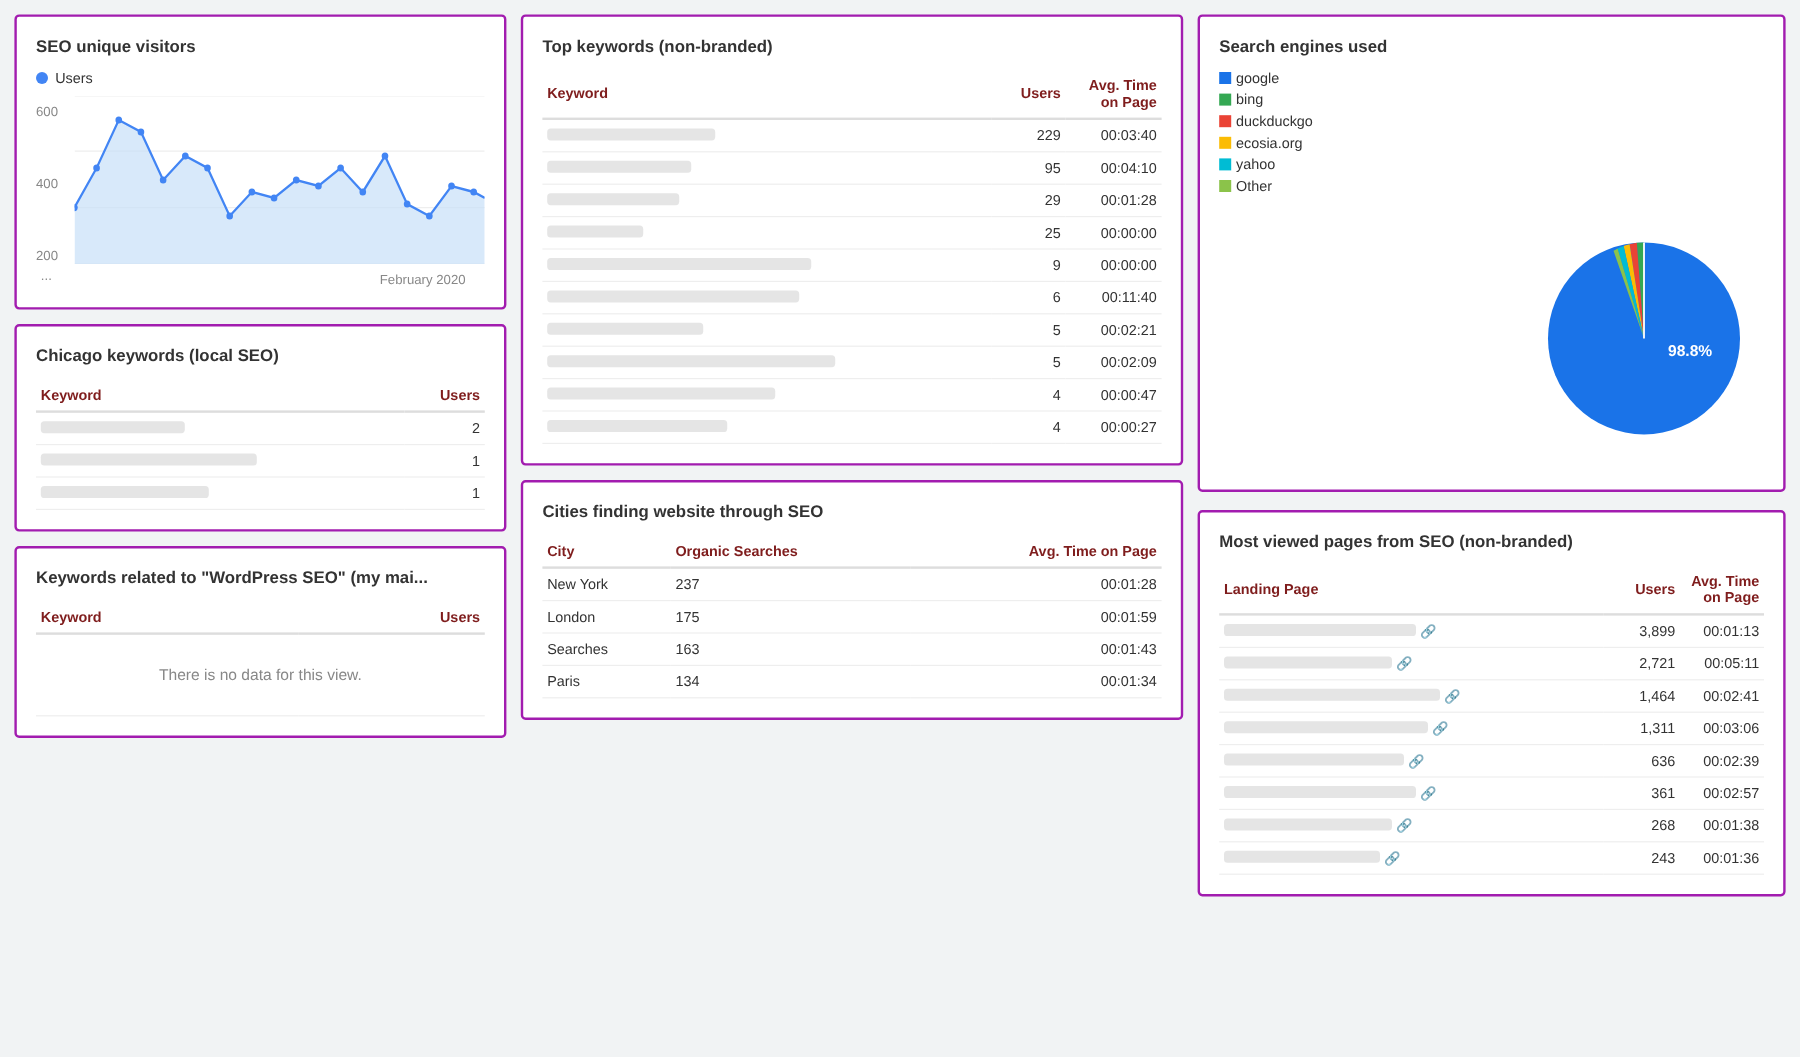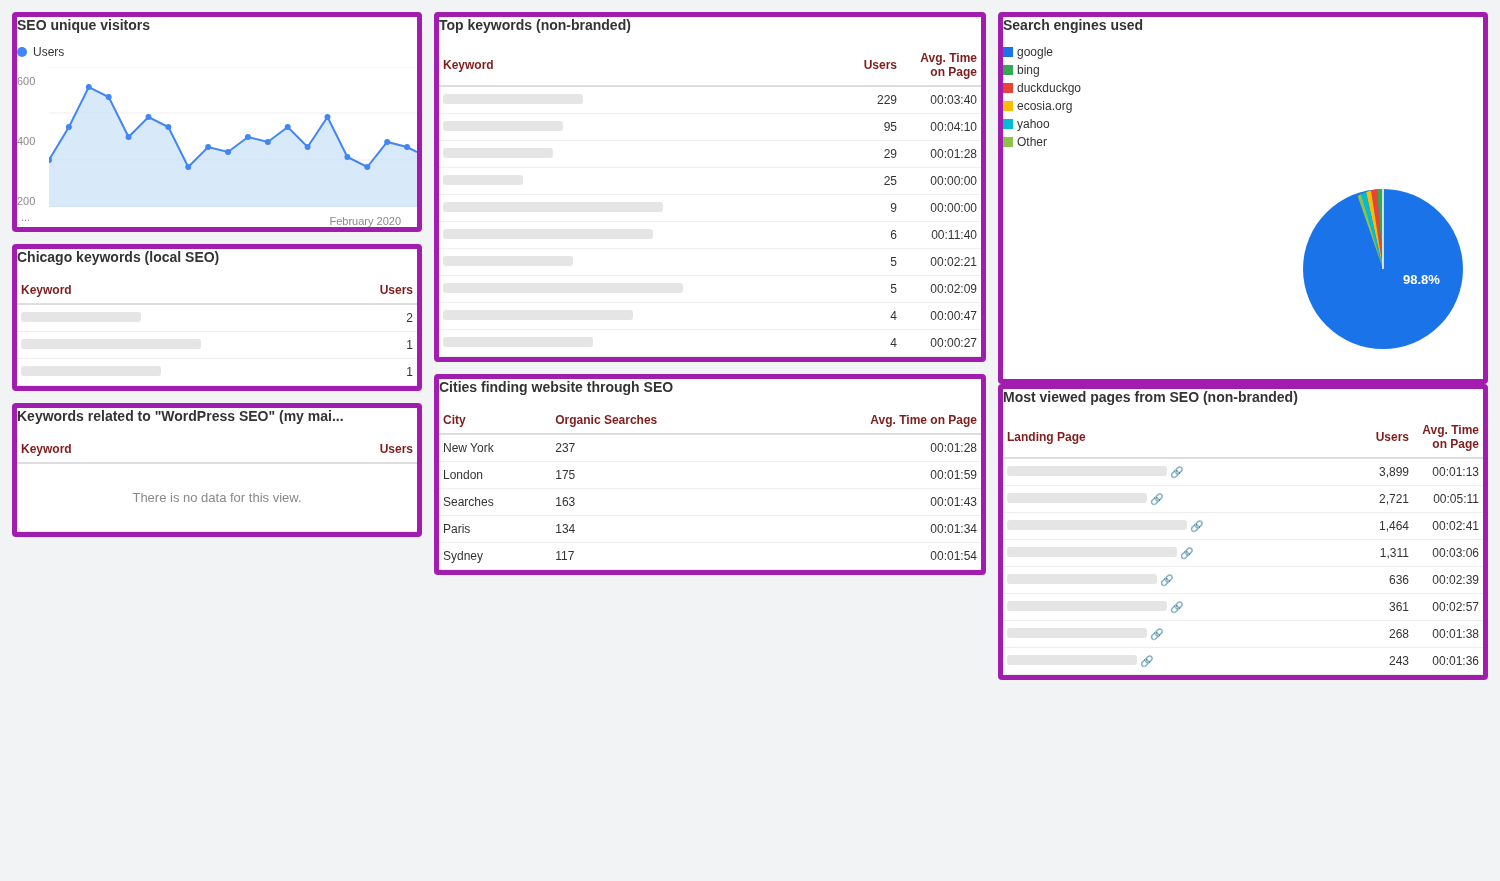--- a/index.html
+++ b/index.html
@@ -10,22 +10,23 @@
       color: #333;
       padding: 12px;
     }
     .dashboard {
       display: grid;
       grid-template-columns: 410px 1fr 490px;
       gap: 12px;
     }
     .card {
       background: #fff;
-      border: 5px solid #a21caf;
+      border: 2px solid #a21caf;
       border-radius: 4px;
+      padding: 16px;
     }
     .card-title {
       font-size: 14px;
       font-weight: bold;
       margin-bottom: 12px;
       color: #333;
     }
 
     
     .chart-legend {
@@ -123,21 +124,21 @@
     }
     .pie-container {
       display: flex;
       justify-content: flex-end;
       align-items: center;
       padding: 10px 0;
     }
 
     .col-left { display: flex; flex-direction: column; gap: 12px; }
     .col-mid { display: flex; flex-direction: column; gap: 12px; }
-    .col-right { display: flex; flex-direction: column; gap: 0; }
+    .col-right { display: flex; flex-direction: column; gap: 15px; }
 
     .no-data-text {
       text-align: center;
       color: #888;
       padding: 20px 0;
       font-size: 13px;
     }
 
     .page-icon {
       color: #888;
@@ -339,25 +340,20 @@
           <tr>
             <td>Searches</td>
             <td>163</td>
             <td class="text-right">00:01:43</td>
           </tr>
           <tr>
             <td>Paris</td>
             <td>134</td>
             <td class="text-right">00:01:34</td>
           </tr>
-          <tr>
-            <td>Sydney</td>
-            <td>117</td>
-            <td class="text-right">00:01:54</td>
-          </tr>
         </tbody>
       </table>
     </div>
 
   </div>
 
   <div class="col-right">
 
     <div class="card">
       <div class="card-title">Search engines used</div>

